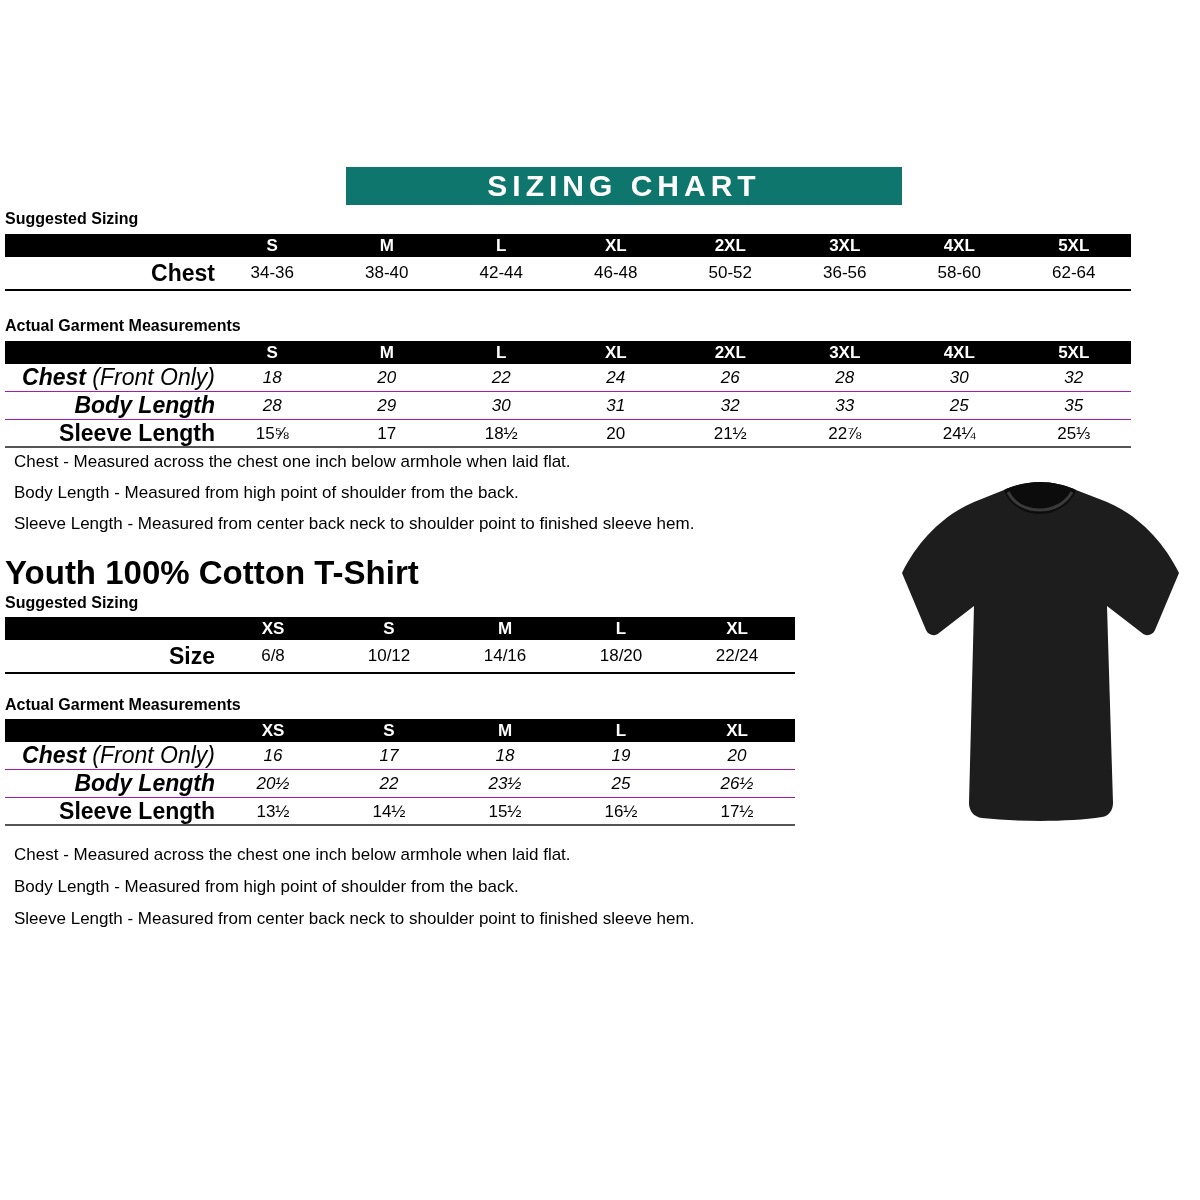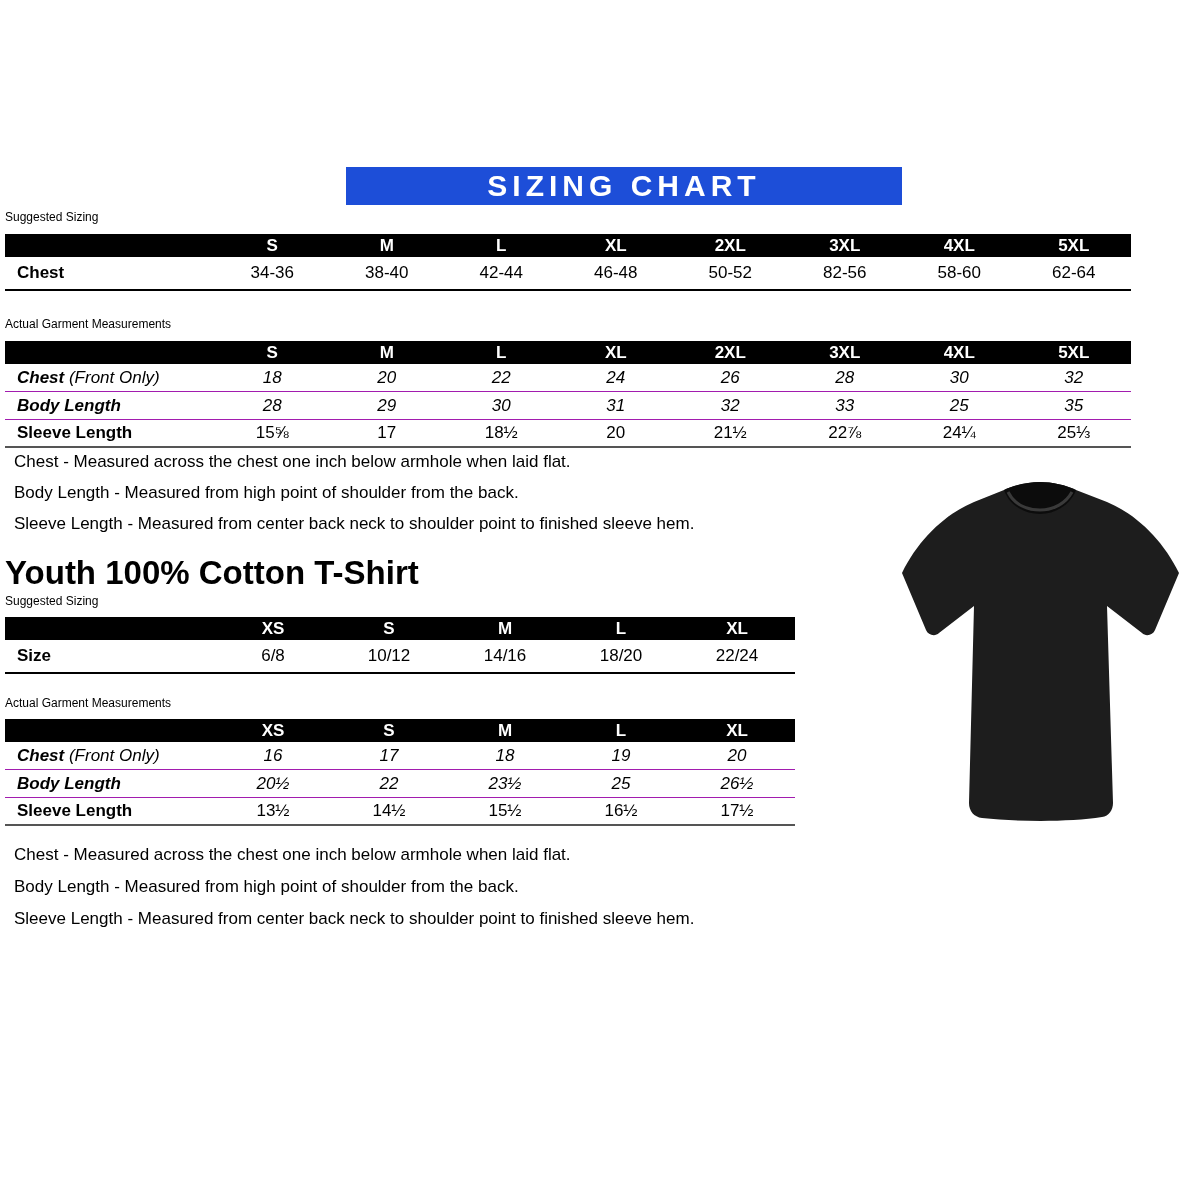--- a/index.html
+++ b/index.html
@@ -7,37 +7,37 @@
   body {
     width: 1200px; height: 1200px;
     font-family: "Liberation Sans", sans-serif;
     color: #000;
   }
   #page { position: relative; width: 1200px; height: 1200px; background: #fff; overflow: hidden; }
 
   .adult-title { position: absolute; left: 14px; top: 166px; font-size: 28px; font-weight: 400; letter-spacing: .3px; }
   .banner {
     position: absolute; left: 346px; top: 167px; width: 556px; height: 38px;
-    background: #1d4ed8; color: #fff; display: flex; align-items: center; justify-content: center;
+    background: #0f766e; color: #fff; display: flex; align-items: center; justify-content: center;
     font-size: 30px; font-weight: 700; letter-spacing: 5px;
   }
   .youth-title { position: absolute; left: 5px; top: 554px; font-size: 33px; font-weight: 700; }
 
-  .section-label { position: absolute; font-size: 12px; font-weight: 400; text-align: center; }
+  .section-label { position: absolute; font-size: 16px; font-weight: 700; text-align: center; }
 
   .tbl { position: absolute; }
   .grid-adult { display: grid; grid-template-columns: 210px repeat(8, 1fr); width: 1126px; }
   .grid-youth { display: grid; grid-template-columns: 210px repeat(5, 1fr); width: 790px; }
   .hrow { background: #000; color: #fff; font-weight: 700; font-size: 17px; height: 23px; align-items: center; }
   .drow { font-size: 17px; align-items: center; }
   .row-tall { height: 34px; border-bottom: 2px solid #000; }
   .row-mid  { height: 28px; border-bottom: 1px solid #a21caf; font-style: italic; }
   .row-last { height: 28px; border-bottom: 2px solid #555; }
   .hcell, .cell { text-align: center; }
-  .rlabel { font-weight: 700; padding-left: 12px; text-align: left; font-size: 17px; white-space: nowrap; }
+  .rlabel { font-weight: 700; padding-left: 12px; text-align: right; font-size: 23px; white-space: nowrap; }
   .rlabel .reg { font-weight: 400; }
 
   .notes { position: absolute; font-size: 17px; }
   .notes .note-line { margin-bottom: 11px; }
 
   .shirt { position: absolute; left: 890px; top: 476px; }
 </style>
 </head>
 <body>
 
@@ -59,21 +59,21 @@
       <div class="hcell">4XL</div>
       <div class="hcell">5XL</div>
     </div>
     <div class="drow grid-adult row-tall">
       <div class="rlabel">Chest</div>
       <div class="cell">34-36</div>
       <div class="cell">38-40</div>
       <div class="cell">42-44</div>
       <div class="cell">46-48</div>
       <div class="cell">50-52</div>
-      <div class="cell">82-56</div>
+      <div class="cell">36-56</div>
       <div class="cell">58-60</div>
       <div class="cell">62-64</div>
     </div>
   </div>
 
   <div class="section-label" style="left:5px; top:317px;">Actual Garment Measurements</div>
 
   <div class="tbl" style="left:5px; top:341px;">
     <div class="hrow grid-adult">
       <div class="hcell"></div>

